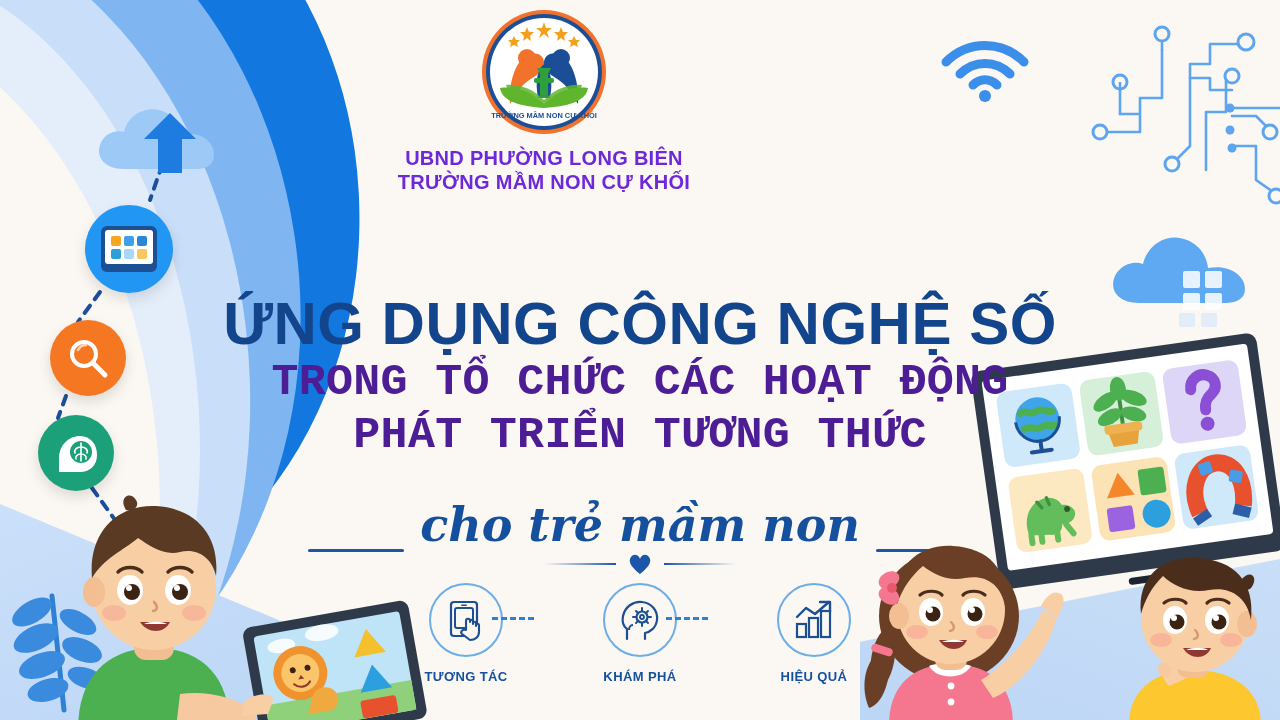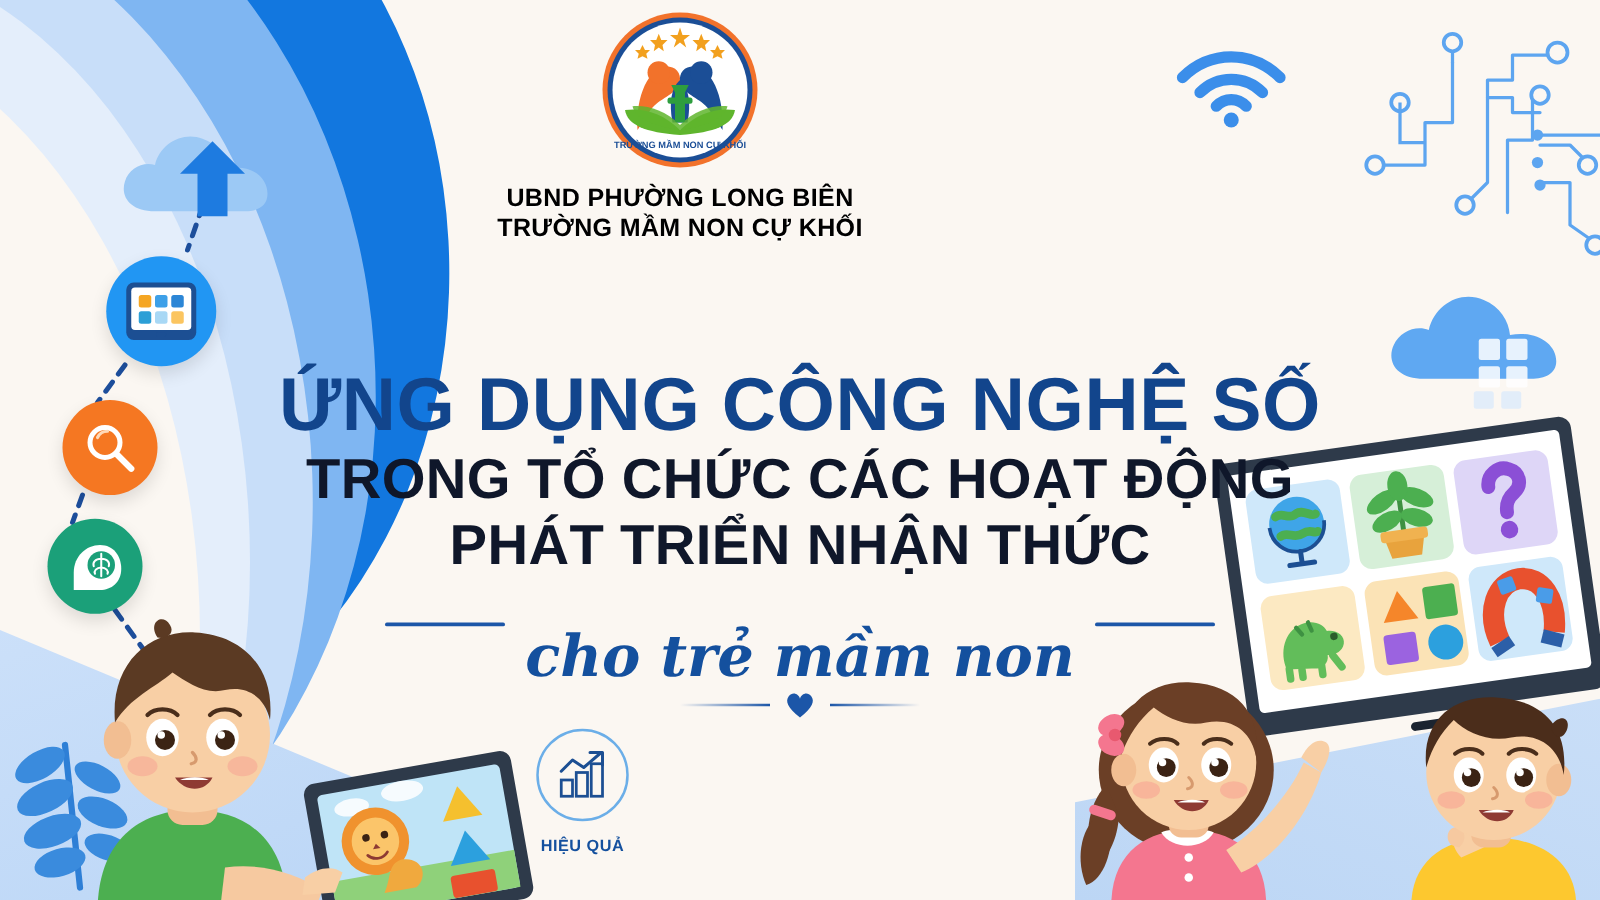--- a/index.html
+++ b/index.html
@@ -52,21 +52,21 @@
   }
 
   
   .leaf-deco{position:absolute;left:2px;bottom:10px;width:120px;height:150px;}
 
   
   .header{position:absolute;left:0;top:8px;width:1088px;text-align:center;z-index:20;}
   .logo-wrap{display:inline-block;}
   .org-lines{margin-top:6px;}
   .org-line{
-    color:#000000;font-weight:bold;letter-spacing:.3px;
+    color:#6d28d9;font-weight:bold;letter-spacing:.3px;
     font-size:20px;line-height:24px;
     text-shadow:0 1px 0 rgba(255,255,255,.6);
   }
 
   
   .badge-pill{
     position:absolute;left:50%;top:203px;transform:translateX(-50%);
     background:#12458C;border-radius:40px;
     padding:11px 44px 13px;z-index:22;
     box-shadow:0 3px 8px rgba(18,69,140,.22);
@@ -80,29 +80,29 @@
     letter-spacing:.5px;line-height:36px;white-space:nowrap;
   }
 
   
   .titles{position:absolute;left:0;top:292px;width:1280px;text-align:center;z-index:21;}
   .t-blue{
     color:#12458C;font-weight:bold;font-size:60px;line-height:64px;
     letter-spacing:.5px;white-space:nowrap;
   }
   .t-orange{
-    color:#0f172a;font-weight:bold;font-size:45px;line-height:53px;
-    letter-spacing:.3px;white-space:nowrap;
+    color:#4c1d95;font-weight:bold;font-size:45px;line-height:53px;
+    letter-spacing:.3px;white-space:nowrap;font-family:Liberation Mono, monospace;
   }
   .t-orange.second{font-size:45px;}
 
   
   .script-row{
     position:absolute;left:0;top:498px;width:1280px;
-    display:flex;align-items:flex-start;justify-content:center;gap:16px;z-index:21;
+    display:flex;align-items:flex-end;justify-content:center;gap:16px;z-index:21;
   }
   .rule{height:3px;width:96px;background:#1C56A8;border-radius:2px;}
   .script-text{
     color:#14509E;font-family:"DejaVu Serif","Liberation Serif",serif;
     font-style:italic;font-weight:bold;font-size:46px;line-height:54px;
     white-space:nowrap;
   }
   .heart-row{position:absolute;left:0;top:553px;width:1280px;text-align:center;z-index:21;}
   .heart-ico{display:inline-block;vertical-align:middle;}
   .heart-rule{display:inline-block;vertical-align:middle;width:72px;height:2px;
@@ -315,40 +315,75 @@
     <div class="org-lines">
       <div class="org-line">UBND PHƯỜNG LONG BIÊN</div>
       <div class="org-line">TRƯỜNG MẦM NON CỰ KHỐI</div>
     </div>
   </div>
 
 
   <div class="titles">
     <div class="t-blue">ỨNG DỤNG CÔNG NGHỆ SỐ</div>
     <div class="t-orange">TRONG TỔ CHỨC CÁC HOẠT ĐỘNG</div>
-    <div class="t-orange second">PHÁT TRIỂN NHẬN THỨC</div>
+    <div class="t-orange second">PHÁT TRIỂN TƯƠNG THỨC</div>
   </div>
 
   <div class="script-row">
     <div class="rule"></div>
     <div class="script-text">cho trẻ mầm non</div>
     <div class="rule"></div>
   </div>
 
   <div class="heart-row">
     <span class="heart-rule"></span>
     <svg class="heart-ico" width="24" height="22" viewBox="0 0 24 22">
       <path d="M12 21 C2 13 0 8 3 4 C6 0 11 2 12 6 C13 2 18 0 21 4 C24 8 22 13 12 21 Z" fill="#1C56A8"></path>
     </svg>
     <span class="heart-rule r"></span>
   </div>
 
   <div class="features">
 
-
+    <div class="feat">
+      <div class="feat-circle">
+        <svg width="40" height="42" viewBox="0 0 40 42">
+          <rect x="5" y="3" width="26" height="34" rx="3" fill="none" stroke="#1C4F93" stroke-width="2.2"></rect>
+          <rect x="9" y="9" width="18" height="20" rx="2" fill="none" stroke="#1C4F93" stroke-width="2"></rect>
+          <rect x="15" y="5.5" width="6" height="1.6" rx=".8" fill="#1C4F93"></rect>
+          <path d="M20 22 L20 31 C16 30 14 33 16 35 L24 41 C29 41 33 38 33 33 L33 27 C33 24 30 24 30 27
+                   L30 25 C30 22 27 22 27 25 L27 23 C27 20 24 20 24 23 L24 22 C24 19 20 19 20 22 Z" fill="#FBF7F2" stroke="#1C4F93" stroke-width="2.1" stroke-linejoin="round"></path>
+        </svg>
+      </div>
+      <div class="feat-label">TƯƠNG TÁC</div>
+      <div class="feat-dash"></div>
+    </div>
+
+    <div class="feat">
+      <div class="feat-circle">
+        <svg width="42" height="42" viewBox="0 0 42 42">
+          <path d="M8 40 L8 30 C4 27 3 22 4 17 C6 8 14 2 23 3 C33 4 39 12 38 21 C37 29 31 33 26 34 L26 40" fill="none" stroke="#1C4F93" stroke-width="2.2" stroke-linecap="round" stroke-linejoin="round"></path>
+          <path d="M14 26 C11 26 10 29 10 31" fill="none" stroke="#1C4F93" stroke-width="2"></path>
+          <circle cx="23" cy="18" r="5.5" fill="none" stroke="#1C4F93" stroke-width="2.2"></circle>
+          <circle cx="23" cy="18" r="2" fill="none" stroke="#1C4F93" stroke-width="1.8"></circle>
+          <g stroke="#1C4F93" stroke-width="2" stroke-linecap="round">
+            <path d="M23 9 L23 12"></path>
+              <path d="M23 24 L23 27"></path>
+            <path d="M14 18 L17 18"></path>
+              <path d="M29 18 L32 18"></path>
+            <path d="M17 12 L19 14"></path>
+              <path d="M27 22 L29 24"></path>
+            <path d="M29 12 L27 14"></path>
+              <path d="M17 24 L19 22"></path>
+          </g>
+        </svg>
+      </div>
+      <div class="feat-label">KHÁM PHÁ</div>
+      <div class="feat-dash"></div>
+    </div>
 
 
     <div class="feat">
       <div class="feat-circle">
         <svg width="42" height="40" viewBox="0 0 42 40">
           <rect x="4" y="24" width="9" height="13" fill="none" stroke="#1C4F93" stroke-width="2.2"></rect>
           <rect x="16" y="18" width="9" height="19" fill="none" stroke="#1C4F93" stroke-width="2.2"></rect>
           <rect x="28" y="11" width="9" height="26" fill="none" stroke="#1C4F93" stroke-width="2.2"></rect>
           <path d="M4 17 L13 8 L22 14 L36 2" fill="none" stroke="#1C4F93" stroke-width="2.4" stroke-linecap="round" stroke-linejoin="round"></path>
           <path d="M27 2 L37 2 L37 12" fill="none" stroke="#1C4F93" stroke-width="2.4" stroke-linecap="round" stroke-linejoin="round"></path>

